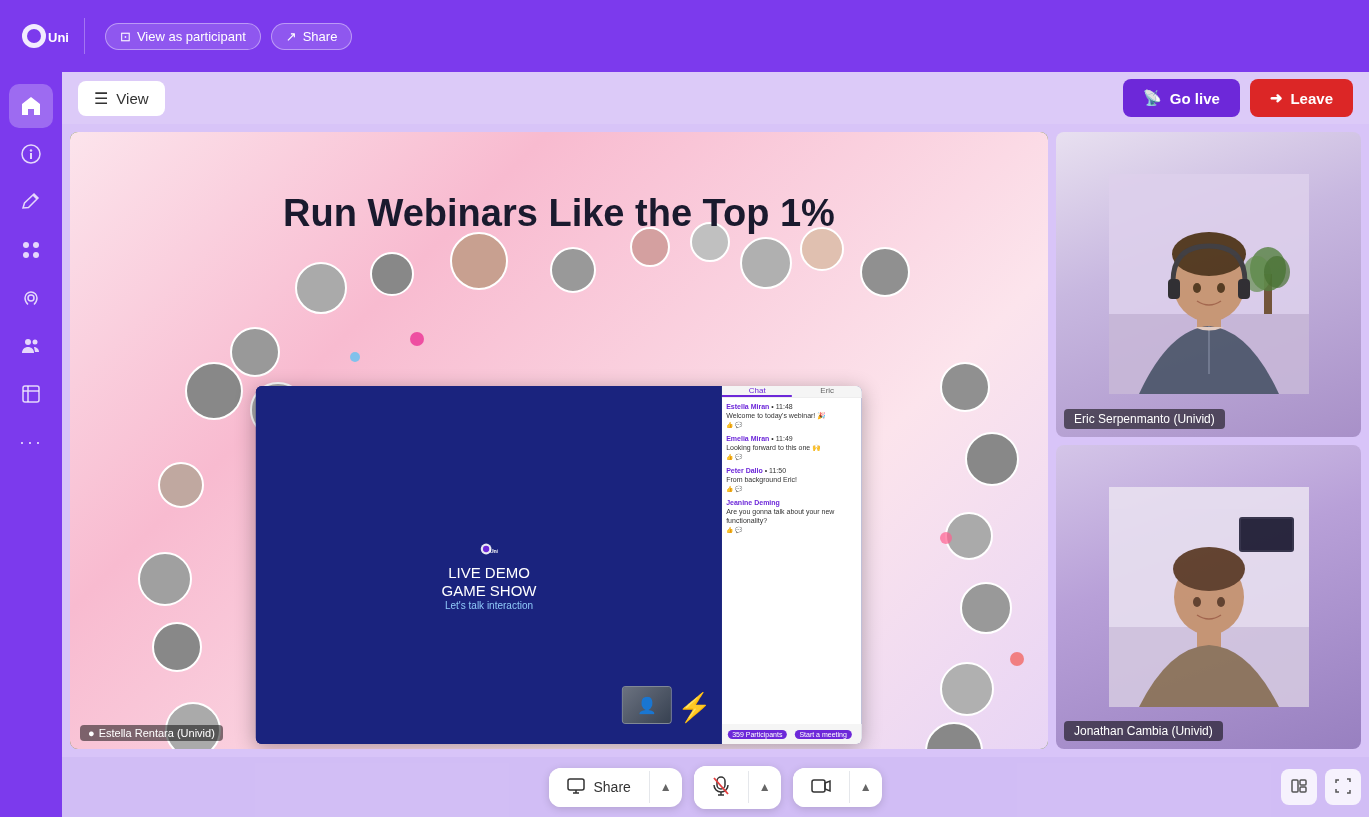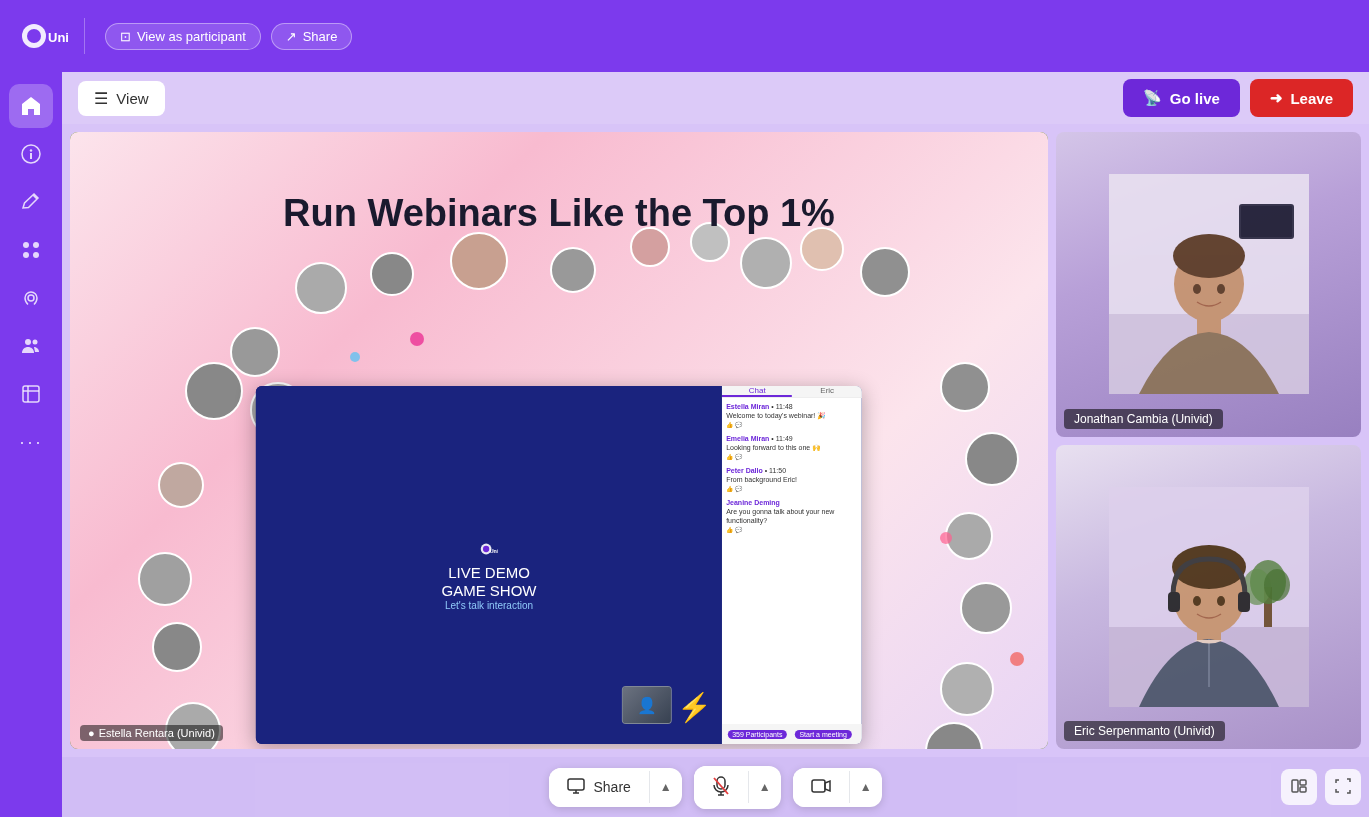--- a/index.html
+++ b/index.html
@@ -657,20 +657,58 @@
               <span>Estella Rentara (Univid)</span>
             </div>
 
           </div>
         </div>
       </div>
 
       <div class="speaker-panel">
 
         <div class="speaker-video">
+          <div class="video-placeholder-2">
+            <svg width="200" height="220" viewBox="0 0 200 220" class="person-svg">
+
+              <rect x="0" y="0" width="200" height="220" fill="#c8b8d8"></rect>
+
+              <rect x="0" y="0" width="200" height="140" fill="#ddd0ec"></rect>
+
+              <rect x="155" y="100" width="8" height="40" fill="#6b4c2a"></rect>
+              <ellipse cx="159" cy="95" rx="18" ry="22" fill="#4a7a30" opacity="0.8"></ellipse>
+              <ellipse cx="148" cy="100" rx="14" ry="18" fill="#5a8a40" opacity="0.7"></ellipse>
+              <ellipse cx="168" cy="98" rx="13" ry="16" fill="#3a6a20" opacity="0.7"></ellipse>
+
+              <ellipse cx="100" cy="110" rx="36" ry="38" fill="#c8956c"></ellipse>
+
+              <ellipse cx="100" cy="80" rx="37" ry="22" fill="#4a3010"></ellipse>
+
+              <path d="M64 108 Q64 72 100 72 Q136 72 136 108" stroke="#333" stroke-width="5" fill="none"></path>
+              <rect x="59" y="105" width="12" height="20" rx="4" fill="#222"></rect>
+              <rect x="129" y="105" width="12" height="20" rx="4" fill="#222"></rect>
+
+              <rect x="88" y="142" width="24" height="20" fill="#c8956c"></rect>
+
+              <path d="M30 220 Q60 155 100 152 Q140 155 170 220 Z" fill="#4a5568"></path>
+              <path d="M100 152 L100 200" stroke="#6a7588" stroke-width="2"></path>
+
+              <path d="M85 153 Q100 160 115 153" fill="#e8d0c0"></path>
+
+              <ellipse cx="88" cy="114" rx="4" ry="5" fill="#4a3010"></ellipse>
+              <ellipse cx="112" cy="114" rx="4" ry="5" fill="#4a3010"></ellipse>
+              <path d="M88 127 Q100 135 112 127" stroke="#a06040" stroke-width="1.5" fill="none"></path>
+            </svg>
+          </div>
+          <div class="speaker-name-tag">
+            <span>Eric Serpenmanto (Univid)</span>
+          </div>
+        </div>
+
+        <div class="speaker-video">
           <div class="video-placeholder-1">
             <svg width="200" height="220" viewBox="0 0 200 220" class="person-svg">
 
               <rect x="0" y="0" width="200" height="220" fill="#d4c8e0"></rect>
 
               <rect x="0" y="0" width="200" height="140" fill="#e8e0f0"></rect>
 
               <rect x="130" y="30" width="55" height="35" rx="3" fill="#2a2a3e"></rect>
               <rect x="132" y="32" width="51" height="31" rx="1" fill="#1a1a2e"></rect>
 
@@ -682,58 +720,20 @@
 
               <path d="M30 220 Q60 160 100 158 Q140 160 170 220 Z" fill="#8b7355"></path>
 
               <ellipse cx="88" cy="115" rx="4" ry="5" fill="#5a3a20"></ellipse>
               <ellipse cx="112" cy="115" rx="4" ry="5" fill="#5a3a20"></ellipse>
               <path d="M88 128 Q100 136 112 128" stroke="#a06040" stroke-width="1.5" fill="none"></path>
             </svg>
           </div>
           <div class="speaker-name-tag">
             <span>Jonathan Cambia (Univid)</span>
-          </div>
-        </div>
-
-        <div class="speaker-video">
-          <div class="video-placeholder-2">
-            <svg width="200" height="220" viewBox="0 0 200 220" class="person-svg">
-
-              <rect x="0" y="0" width="200" height="220" fill="#c8b8d8"></rect>
-
-              <rect x="0" y="0" width="200" height="140" fill="#ddd0ec"></rect>
-
-              <rect x="155" y="100" width="8" height="40" fill="#6b4c2a"></rect>
-              <ellipse cx="159" cy="95" rx="18" ry="22" fill="#4a7a30" opacity="0.8"></ellipse>
-              <ellipse cx="148" cy="100" rx="14" ry="18" fill="#5a8a40" opacity="0.7"></ellipse>
-              <ellipse cx="168" cy="98" rx="13" ry="16" fill="#3a6a20" opacity="0.7"></ellipse>
-
-              <ellipse cx="100" cy="110" rx="36" ry="38" fill="#c8956c"></ellipse>
-
-              <ellipse cx="100" cy="80" rx="37" ry="22" fill="#4a3010"></ellipse>
-
-              <path d="M64 108 Q64 72 100 72 Q136 72 136 108" stroke="#333" stroke-width="5" fill="none"></path>
-              <rect x="59" y="105" width="12" height="20" rx="4" fill="#222"></rect>
-              <rect x="129" y="105" width="12" height="20" rx="4" fill="#222"></rect>
-
-              <rect x="88" y="142" width="24" height="20" fill="#c8956c"></rect>
-
-              <path d="M30 220 Q60 155 100 152 Q140 155 170 220 Z" fill="#4a5568"></path>
-              <path d="M100 152 L100 200" stroke="#6a7588" stroke-width="2"></path>
-
-              <path d="M85 153 Q100 160 115 153" fill="#e8d0c0"></path>
-
-              <ellipse cx="88" cy="114" rx="4" ry="5" fill="#4a3010"></ellipse>
-              <ellipse cx="112" cy="114" rx="4" ry="5" fill="#4a3010"></ellipse>
-              <path d="M88 127 Q100 135 112 127" stroke="#a06040" stroke-width="1.5" fill="none"></path>
-            </svg>
-          </div>
-          <div class="speaker-name-tag">
-            <span>Eric Serpenmanto (Univid)</span>
           </div>
         </div>
       </div>
 
     </div>
 
     <div class="bottom-controls">
 
       <div class="ctrl-group">
         <button class="ctrl-btn">

